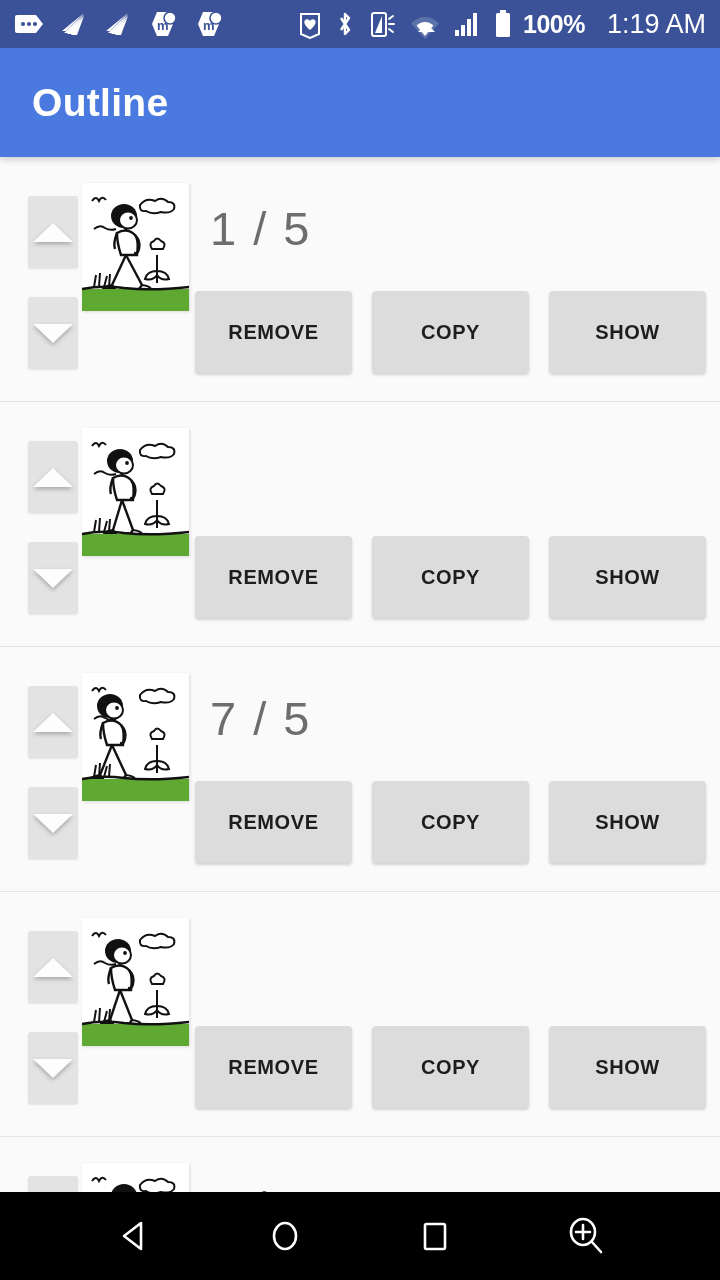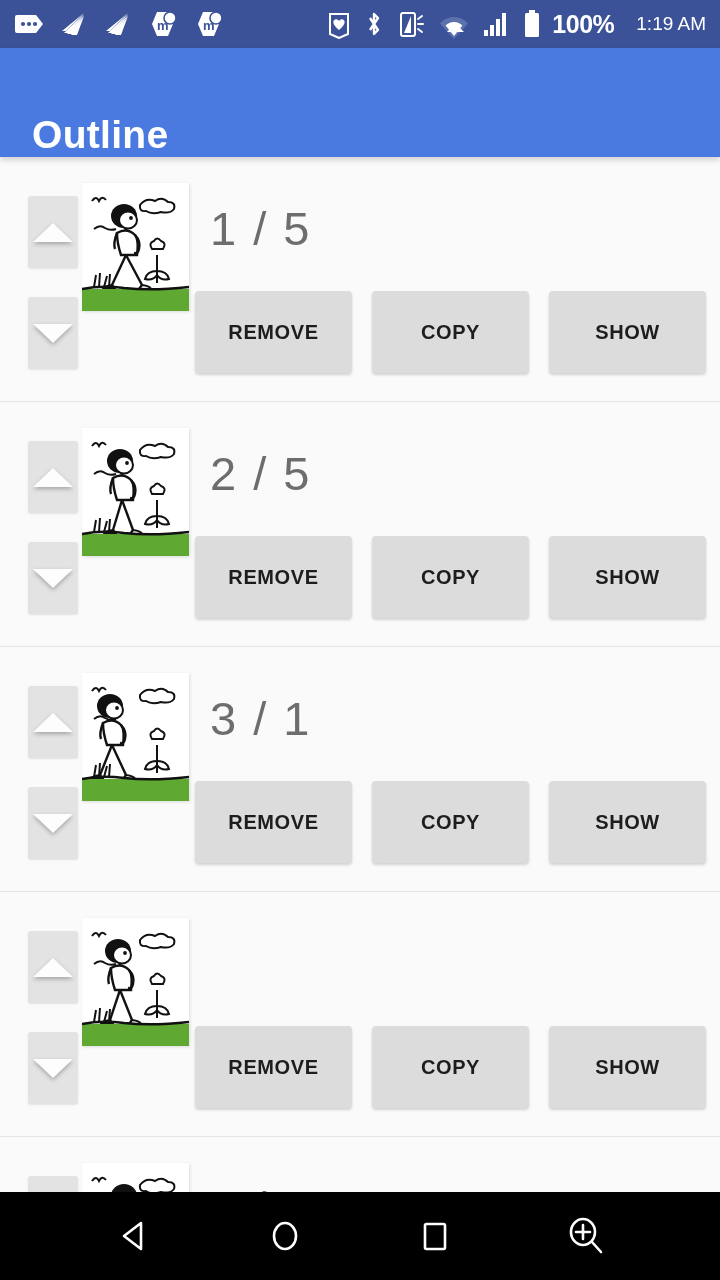--- a/index.html
+++ b/index.html
@@ -19,29 +19,29 @@
     padding:0 14px 0 14px;
   }
   #status-left{ display:flex; align-items:center; gap:14px; }
   #status-right{ margin-left:auto; display:flex; align-items:center; gap:12px;justify-content:center; }
   .sicon{ display:block; }
   #battery-pct{
     color:#fff; font-size:25px; font-weight:bold; letter-spacing:-0.5px;
     margin-left:-2px;
   }
   #clock{
-    color:#fff; font-size:19px; letter-spacing:0px; margin-left:10px;
+    color:#fff; font-size:27px; letter-spacing:0px; margin-left:10px;
     font-weight:400;
   }
 
   
   #app-bar{
     position:absolute; top:48px; left:0; width:720px; height:109px;
     background:#4a7ae0;
-    display:flex; align-items:flex-end;
+    display:flex; align-items:center;
     box-shadow:0 3px 6px rgba(0,0,0,0.16);
     z-index:5;
   }
   #app-title{
     color:#ffffff; font-size:39px; font-weight:bold;
     margin-left:32px; letter-spacing:0.3px;
   }
 
   
   #list{
@@ -253,24 +253,20 @@
     <path d="M31 50 q10 -6 18 2 q4 5 2 20 l-16 0 q-4 -12 -4 -22 Z" fill="#fff" stroke="#111" stroke-width="2.4"></path>
     <path d="M49 52 q6 6 4 14 q-1 5 -5 4" stroke="#111" stroke-width="2.4" fill="none"></path>
     <path d="M40 72 l11 30" stroke="#111" stroke-width="2.4" fill="none"></path>
     <path d="M40 72 l-9 30" stroke="#111" stroke-width="2.4" fill="none"></path>
     <path d="M51 102 q8 1 9 4 l-12 0 Z" fill="#fff" stroke="#111" stroke-width="2.2"></path>
     <path d="M31 102 q-8 1 -9 4 l12 0 Z" fill="#fff" stroke="#111" stroke-width="2.2"></path>
   <rect x="0" y="106" width="107" height="22" fill="#5fa832"></rect>
              <path d="M0 106 Q20 102 42 105 Q70 108 107 104" fill="none" stroke="#111" stroke-width="2.4"></path>
         </svg>
     </div>
-    <div class="counter">
-      <span>2 / 5</span>
-
-    </div>
     <div class="btn-row">
       <button class="mbtn">REMOVE</button>
       <button class="mbtn">COPY</button>
       <button class="mbtn">SHOW</button>
     </div>
     </div>
     <div class="row">
     <div class="arrows">
       <div class="arrow-btn up">
         <div class="tri up"></div>
@@ -299,21 +295,21 @@
     <path d="M39 52 q6 6 4 14 q-1 5 -5 4" stroke="#111" stroke-width="2.4" fill="none"></path>
     <path d="M30 72 l14 30" stroke="#111" stroke-width="2.4" fill="none"></path>
     <path d="M30 72 l-12 30" stroke="#111" stroke-width="2.4" fill="none"></path>
     <path d="M44 102 q8 1 9 4 l-12 0 Z" fill="#fff" stroke="#111" stroke-width="2.2"></path>
     <path d="M18 102 q-8 1 -9 4 l12 0 Z" fill="#fff" stroke="#111" stroke-width="2.2"></path>
   <rect x="0" y="106" width="107" height="22" fill="#5fa832"></rect>
              <path d="M0 106 Q20 102 42 105 Q70 108 107 104" fill="none" stroke="#111" stroke-width="2.4"></path>
         </svg>
     </div>
     <div class="counter">
-      <span>3 / 1</span>
+      <span>7 / 5</span>
 
     </div>
     <div class="btn-row">
       <button class="mbtn">REMOVE</button>
       <button class="mbtn">COPY</button>
       <button class="mbtn">SHOW</button>
     </div>
     </div>
     <div class="row">
     <div class="arrows">

